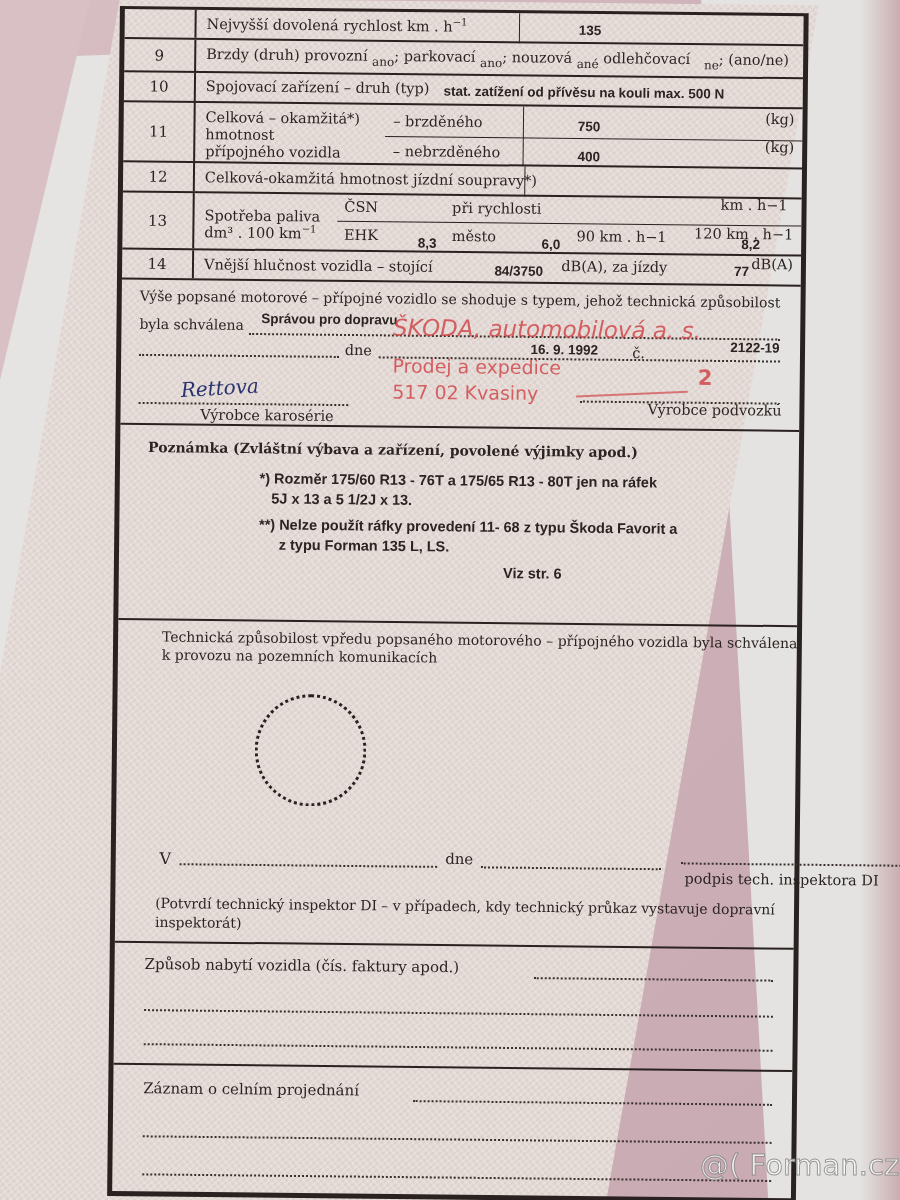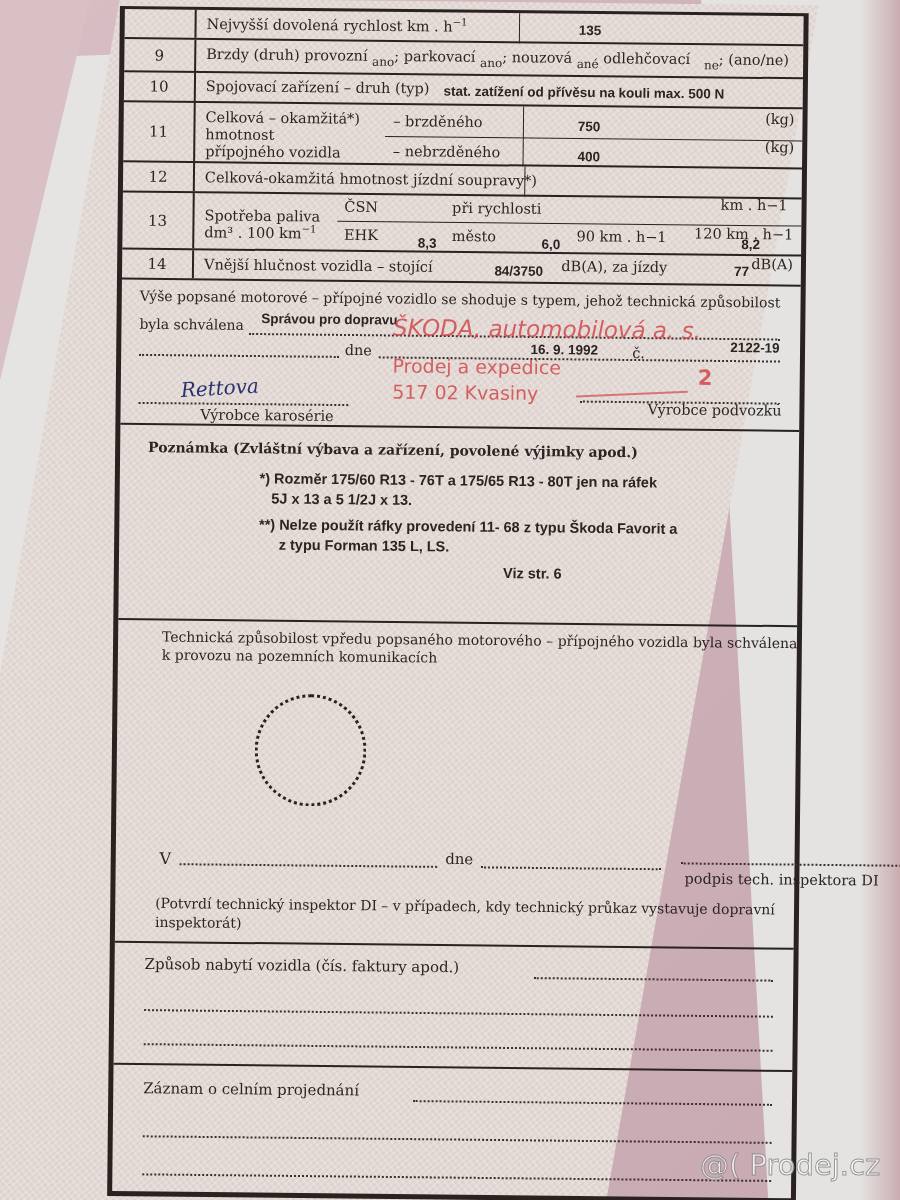--- a/index.html
+++ b/index.html
@@ -191,13 +191,13 @@
      <span class="t" style="left:30px;top:14px;font-size:15px;">Záznam o celním projednání</span>
      <div class="dots" style="left:300px;right:20px;top:32px;"></div>
      <div class="dots" style="left:30px;right:20px;top:70px;"></div>
      <div class="dots" style="left:30px;right:20px;top:108px;"></div>
    </div>
 
   </div>
  </div>
 </div>
 
-<div class="watermark">@( Prodej.cz</div>
+<div class="watermark">@( Forman.cz</div>
 
 </body></html>

